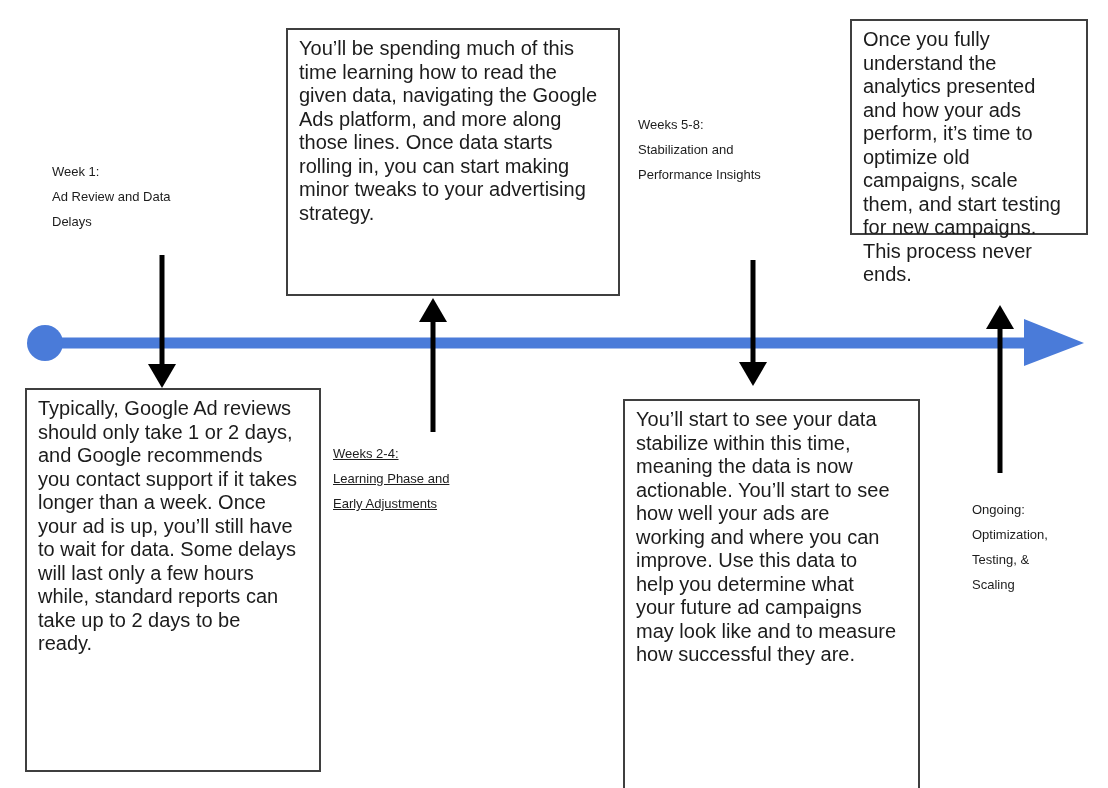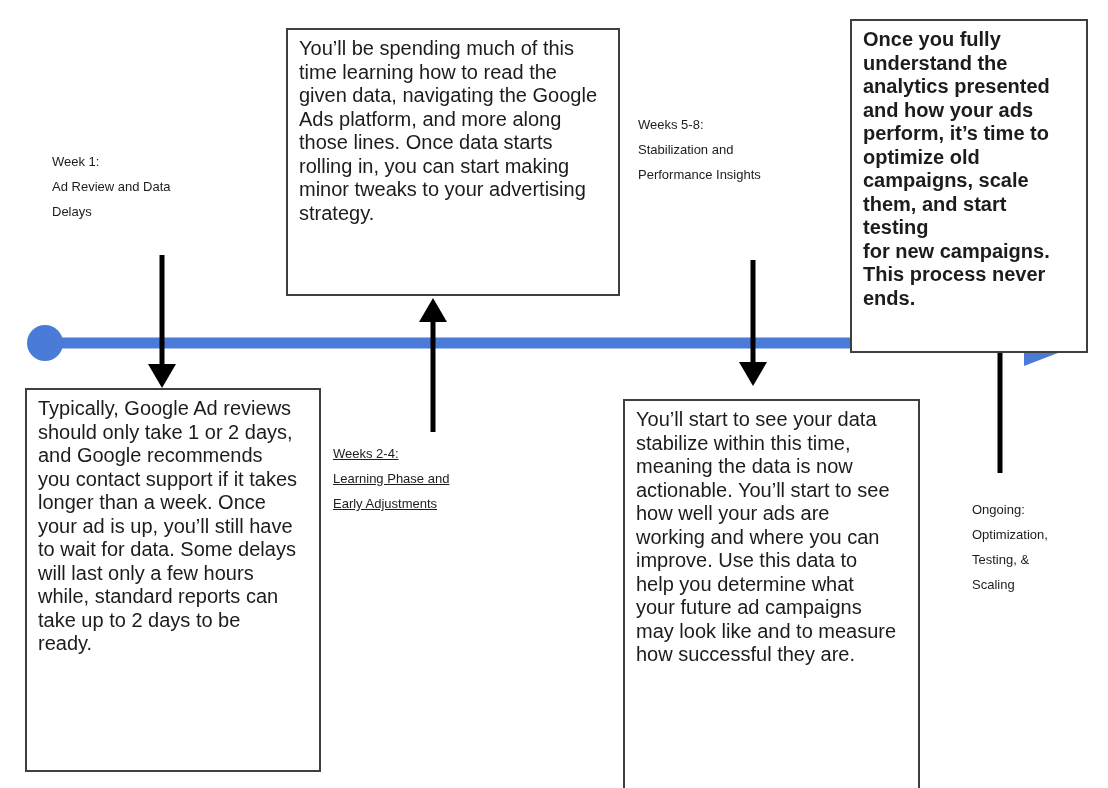--- a/index.html
+++ b/index.html
@@ -40,22 +40,22 @@
     position: absolute;
     box-sizing: border-box;
     font-size: 13px;
     line-height: 25px;
     text-align: left;
     white-space: pre-line;
   }
   .box-a { left: 25px;  top: 388px; width: 296px; height: 384px; }
   .box-b { left: 286px; top: 28px;  width: 334px; height: 268px; }
   .box-c { left: 623px; top: 399px; width: 297px; height: 402px; }
-  .box-d { left: 850px; top: 19px;  width: 238px; height: 334px; font-weight: bold; }
-  .label-1 { left: 52px;  top: 149px; width: 220px; }
+  .box-d { left: 850px; top: 19px;  width: 238px; height: 216px; }
+  .label-1 { left: 52px;  top: 159px; width: 220px; }
   .label-2 { left: 333px; top: 441px; width: 200px; text-decoration: underline; }
   .label-3 { left: 638px; top: 112px; width: 220px; }
   .label-4 { left: 935px; top: 497px; width: 130px; margin-left: 37px; }
 </style>
 </head>
 <body>
 
 <div class="canvas">
 
   <svg class="layer" width="1108" height="788" viewBox="0 0 1108 788">

